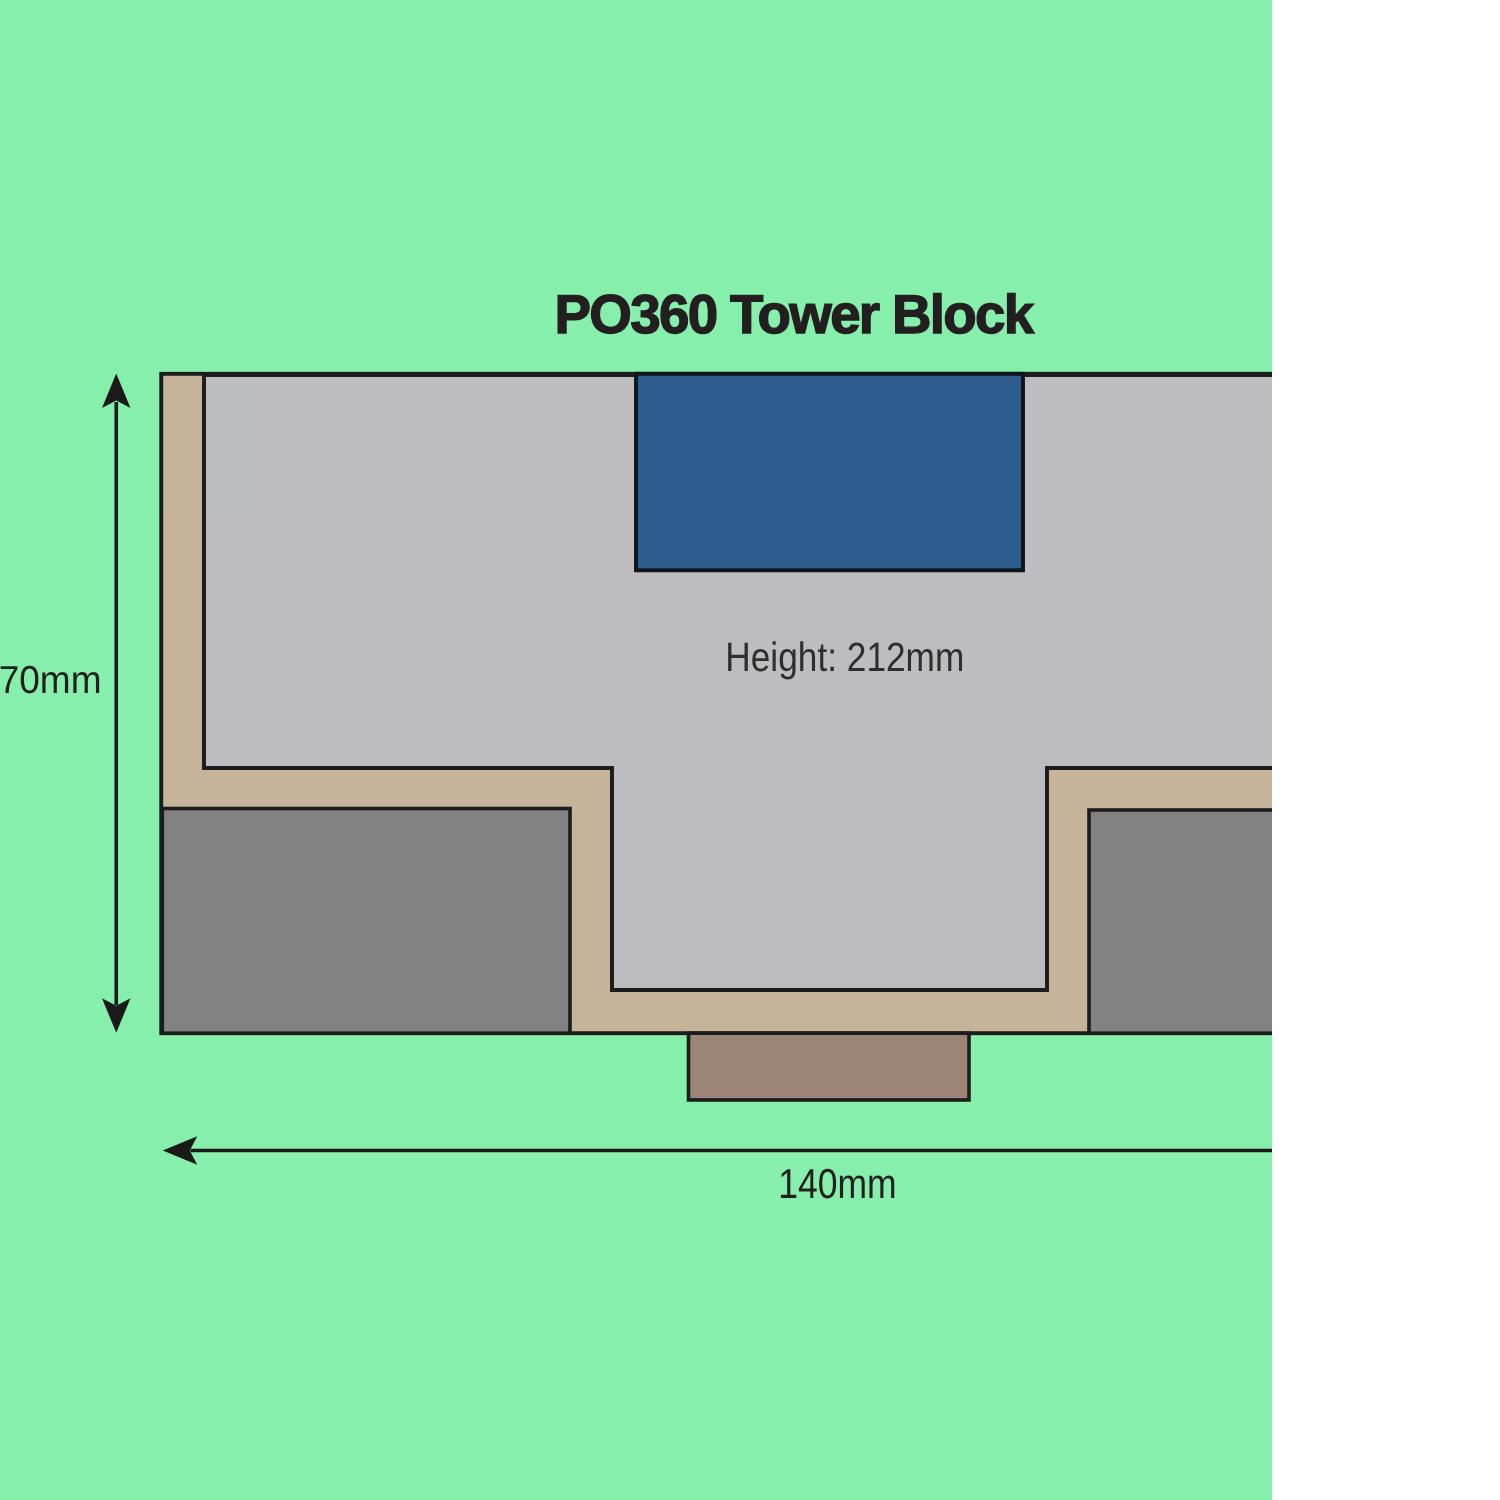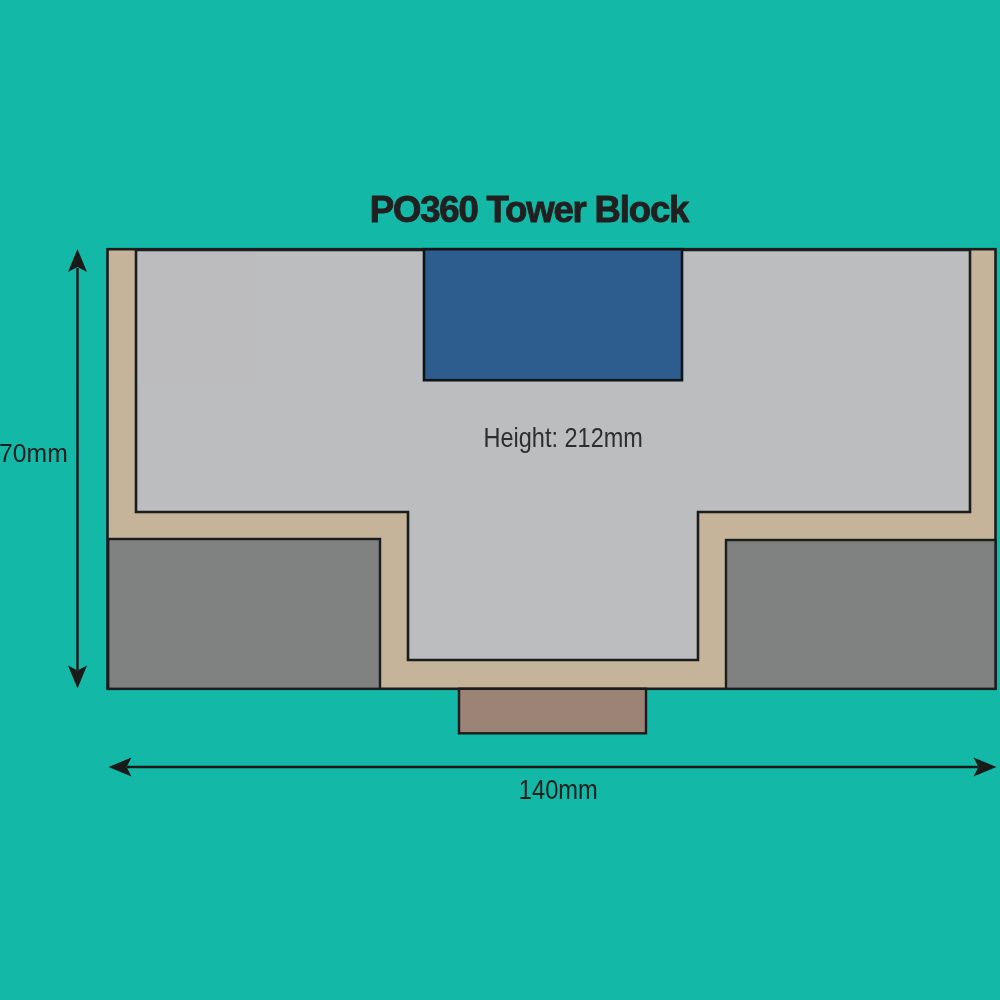--- a/index.html
+++ b/index.html
@@ -1,17 +1,17 @@
 <!DOCTYPE html>
 <html><head>
 <meta charset="utf-8">
 <title>PO360 Tower Block</title>
 <style>
   html,body{margin:0;padding:0;background:#ffffff;}
-  .page{position:relative;width:1000px;height:1000px;background:#14b8a6;overflow:hidden;
+  .page{position:relative;width:848px;height:1000px;background:#86efac;overflow:hidden;
         font-family:"Liberation Sans", sans-serif;}
   svg{position:absolute;left:0;top:0;opacity:0.999;will-change:transform;}
 </style>
 </head>
 <body>
 <div class="page">
 <svg width="1000" height="1000" viewBox="0 0 1000 1000">
 
   <g>
     <text x="529" y="222" font-size="36.5" font-weight="bold" fill="#231f20" stroke="#231f20" stroke-width="0.9" text-anchor="middle" letter-spacing="-1.15">PO360 Tower Block</text>

